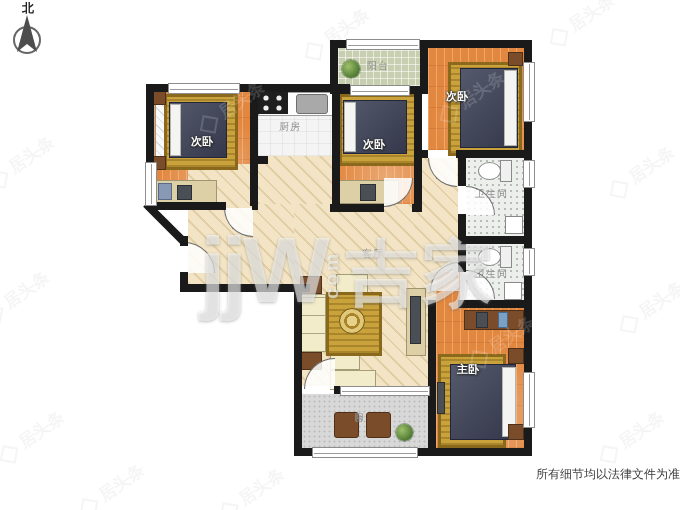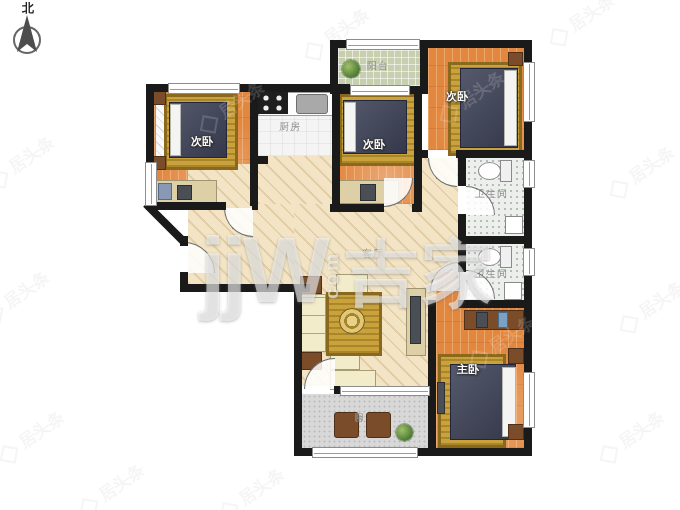--- a/index.html
+++ b/index.html
@@ -260,13 +260,14 @@
 <div class="room-label-gray" style="left:475px;top:267px">卫生间</div>
 <div class="room-label-gray" style="left:362px;top:247px">客厅</div>
 <div class="room-label" style="left:457px;top:362px">主卧</div>
 <div class="room-label-gray v-label" style="left:352px;top:406px;font-size:9px;z-index:50">阳台</div>
 
 <div class="wm-big" style="left:200px;top:218px;font-size:92px;letter-spacing:-4px">jjW</div>
 <div class="wm-big" style="left:302px;top:258px;width:60px;font-size:19px;letter-spacing:3px;transform:rotate(-90deg)">com</div>
 <div class="wm-big" style="left:346px;top:226px;font-size:72px;letter-spacing:4px">吉家</div>
 
 <div class="disclaimer">
+  <div>所有细节均以法律文件为准</div>
 </div>
 
 </body></html>

